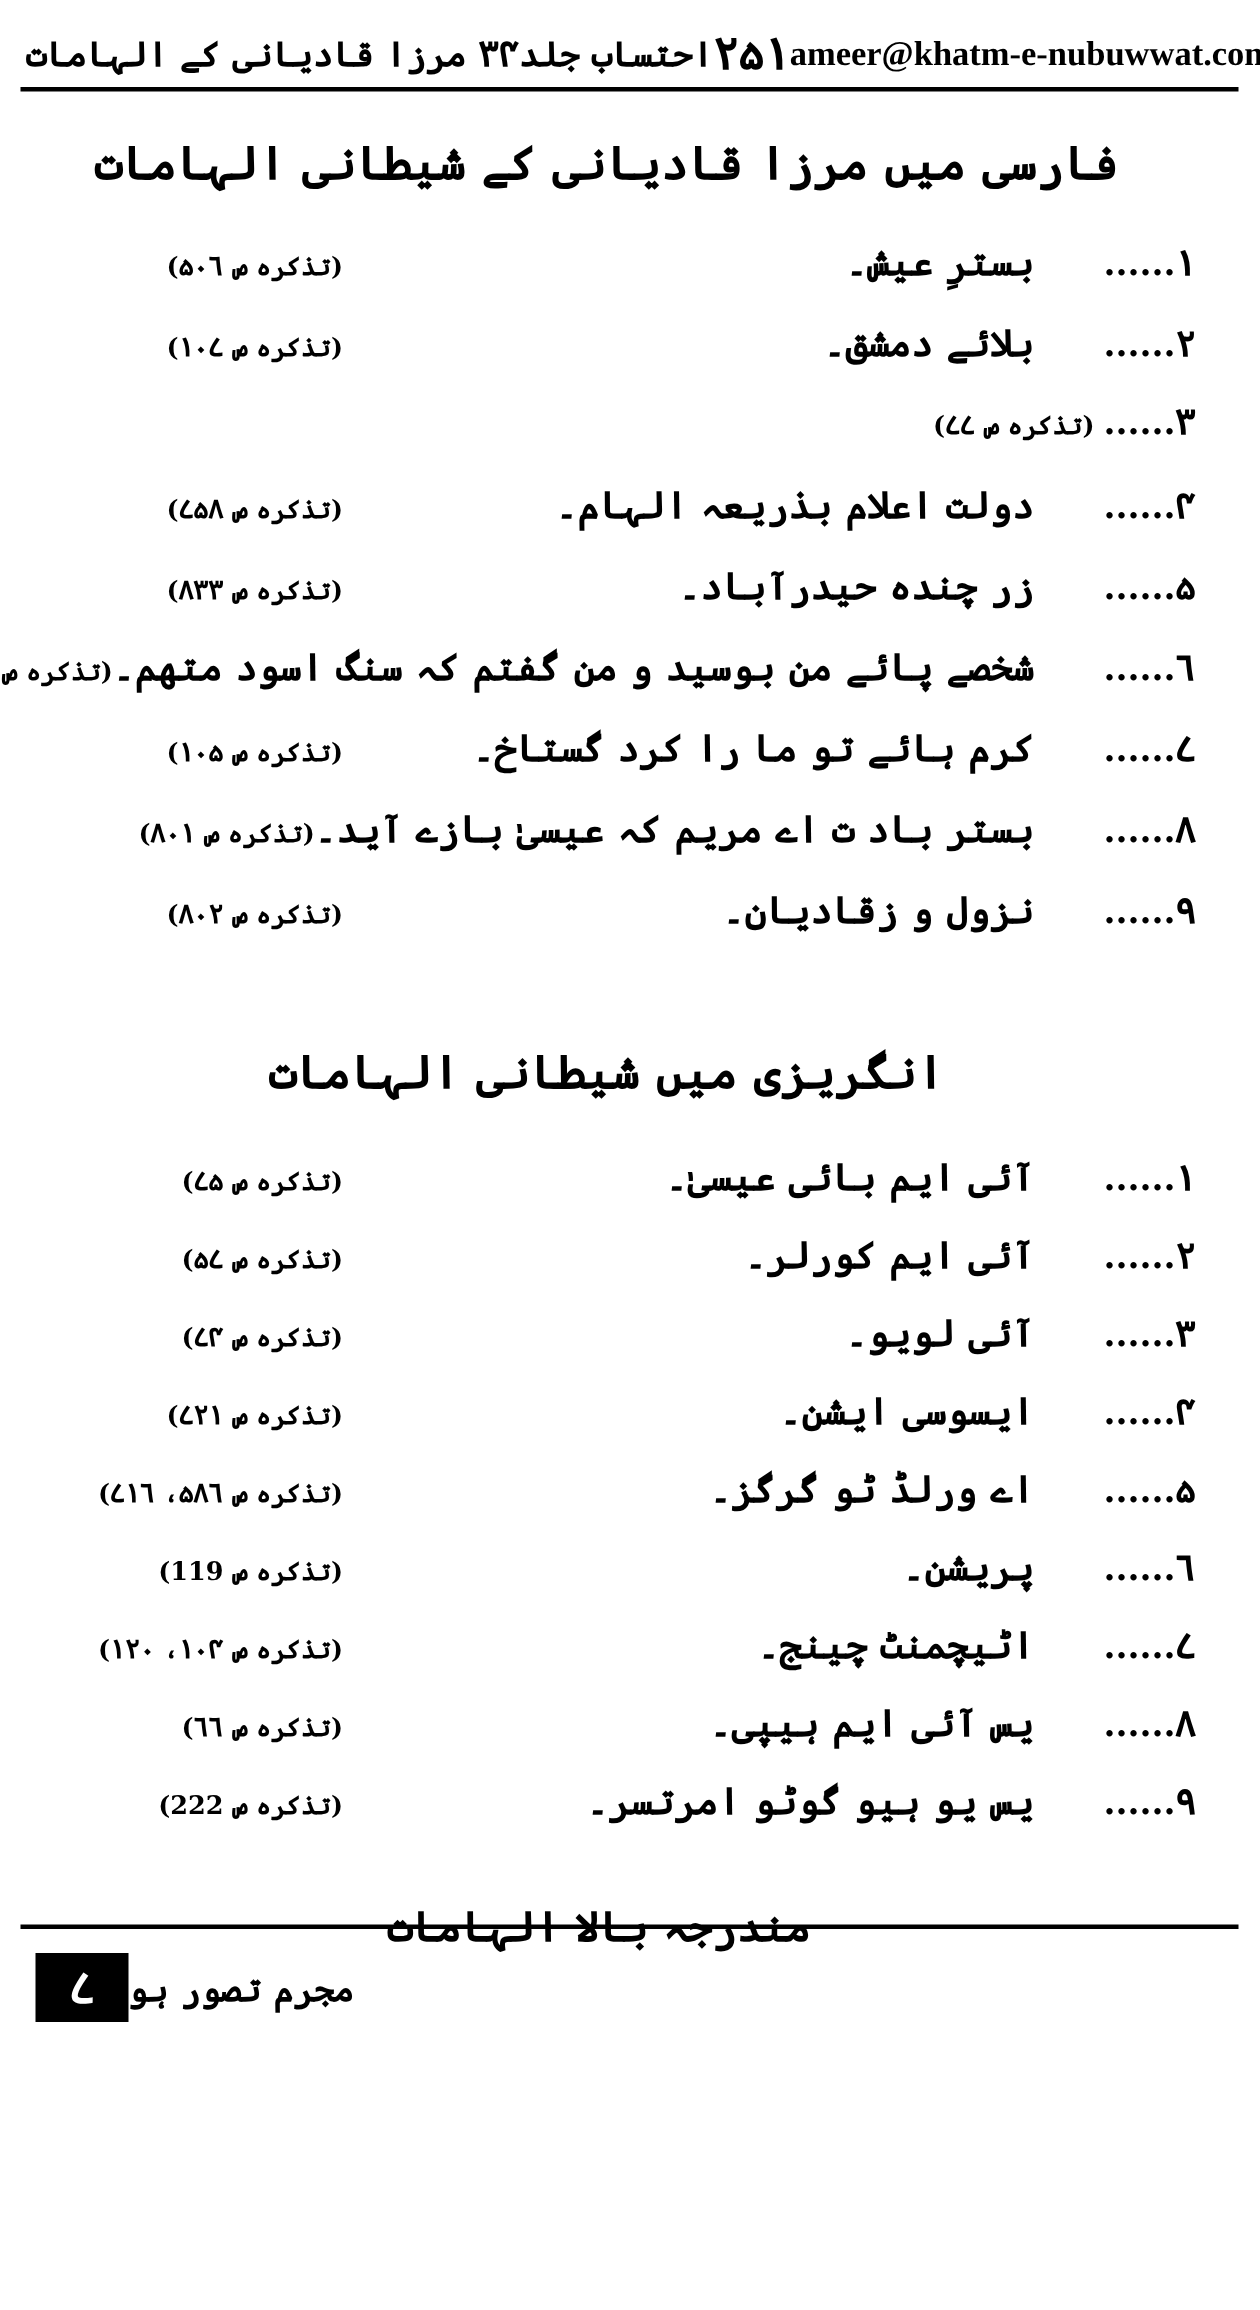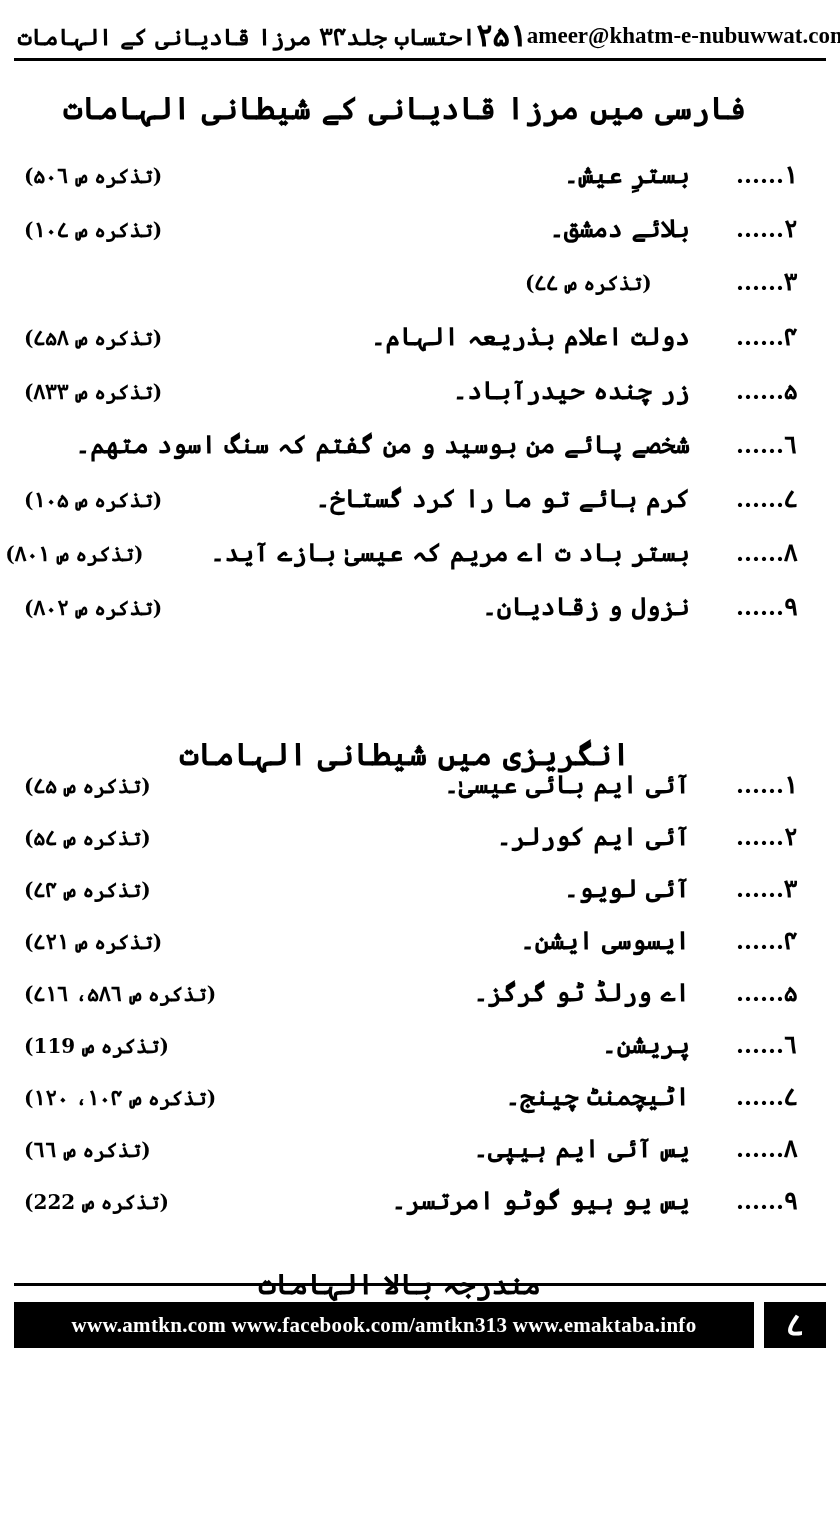--- a/index.html
+++ b/index.html
@@ -69,21 +69,21 @@
   
   .section-title {
     text-align: center;
     font-family: "DejaVu Serif", serif;
     font-weight: bold;
     font-size: 31px;
     direction: rtl;
     white-space: nowrap;
   }
   .section-title.s1 { position: absolute; top: 90px; left: 0; right: 30px; }
-  .section-title.s2 { position: absolute; top: 736px; left: 0; right: 30px; }
+  .section-title.s2 { position: absolute; top: 696px; left: 0; right: 30px; }
 
   
   .ilham-list {
     position: absolute;
     left: 24px;
     right: 24px;
     direction: rtl;
   }
   .ilham-list.list1 { top: 160px; }
   .ilham-list.list2 { top: 770px; }
@@ -115,23 +115,23 @@
     font-size: 25px;
     font-weight: bold;
     direction: rtl;
     padding-right: 40px;
     box-sizing: border-box;
     white-space: nowrap;
   }
   .row-ref {
     width: 205px;
     flex: 0 0 205px;
-    text-align: left;
-    font-family: "DejaVu Serif", serif;
-    font-size: 20px;
+    text-align: right;
+    font-family: "DejaVu Serif", serif;
+    font-size: 17px;
     font-weight: bold;
     direction: rtl;
     white-space: nowrap;
   }
 
   
   .note {
     position: absolute;
     left: 24px;
     right: 24px;
@@ -324,19 +324,16 @@
 
   <div class="note">
     <div class="note-title">مندرجہ بالا الہامات</div>
     <div class="note-body">
       <span class="line2">مجرم تصور ہوں گا۔</span>
     </div>
   </div>
 
   <div class="footer-rule-top"></div>
   <div class="footer">
-    <div class="footer-band">
-      <span class="footer-links">www.amtkn.com www.facebook.com/amtkn313 www.emaktaba.info</span>
-    </div>
     <div class="footer-page">۷</div>
   </div>
 
 </div>
 
 </body></html>

